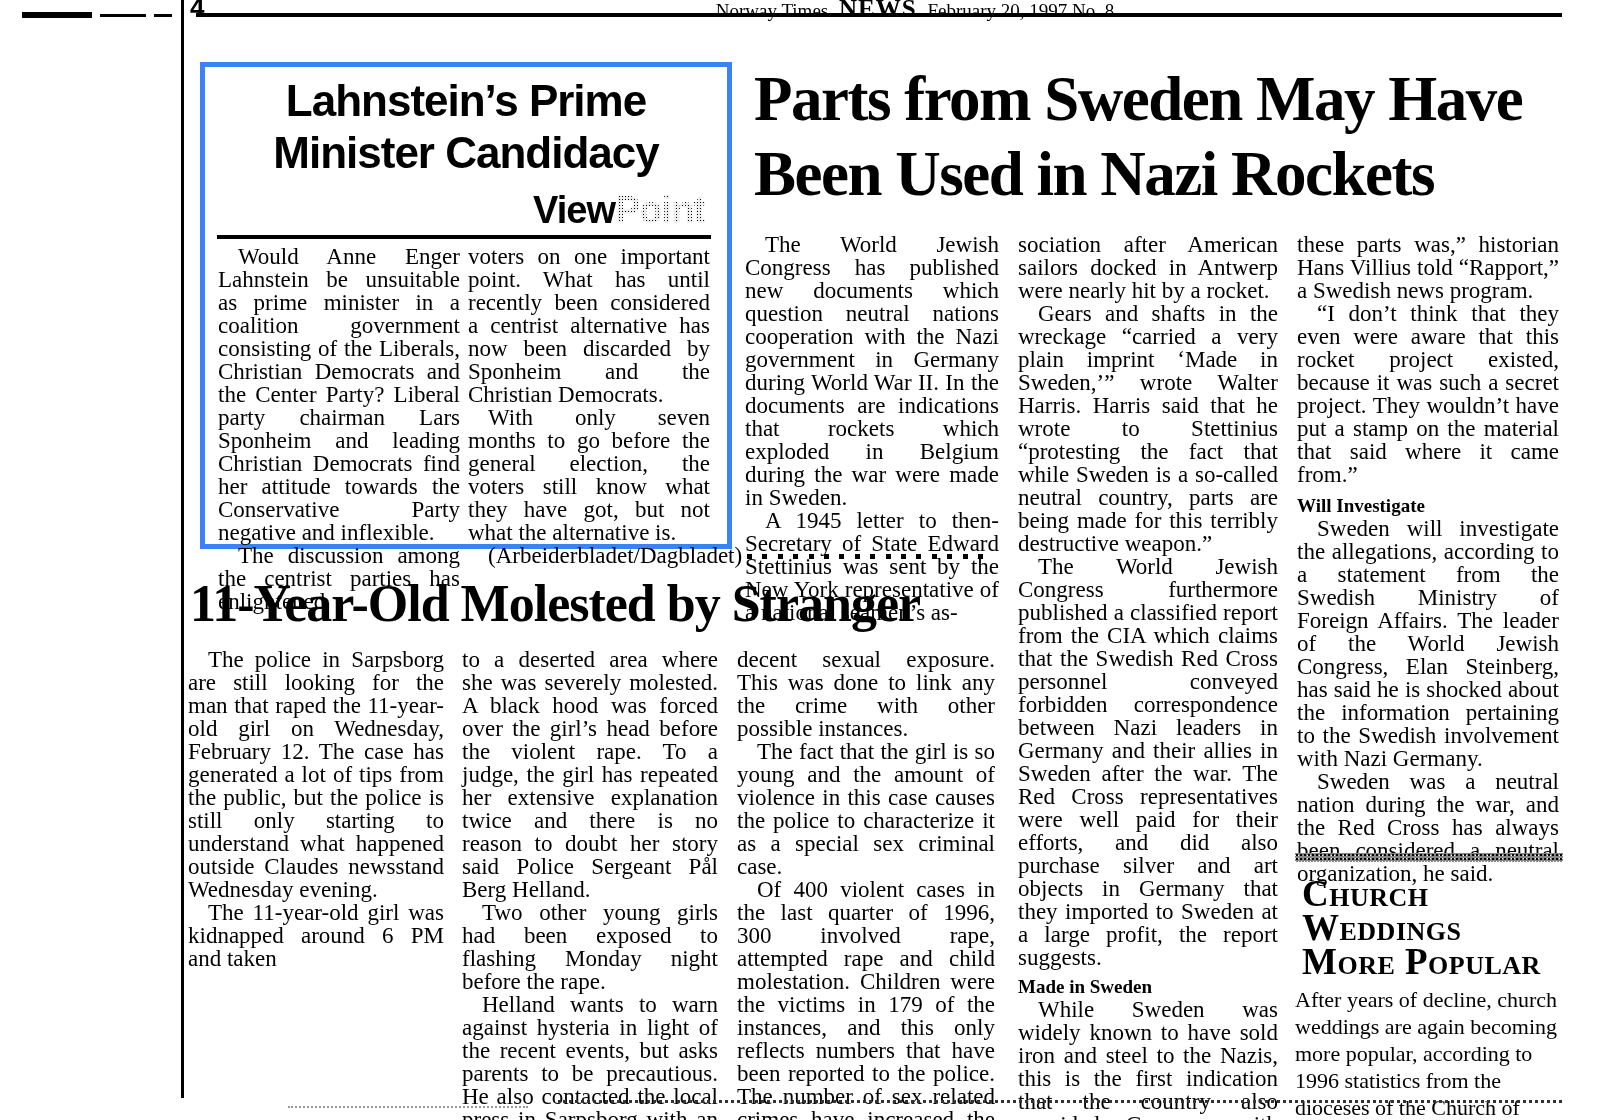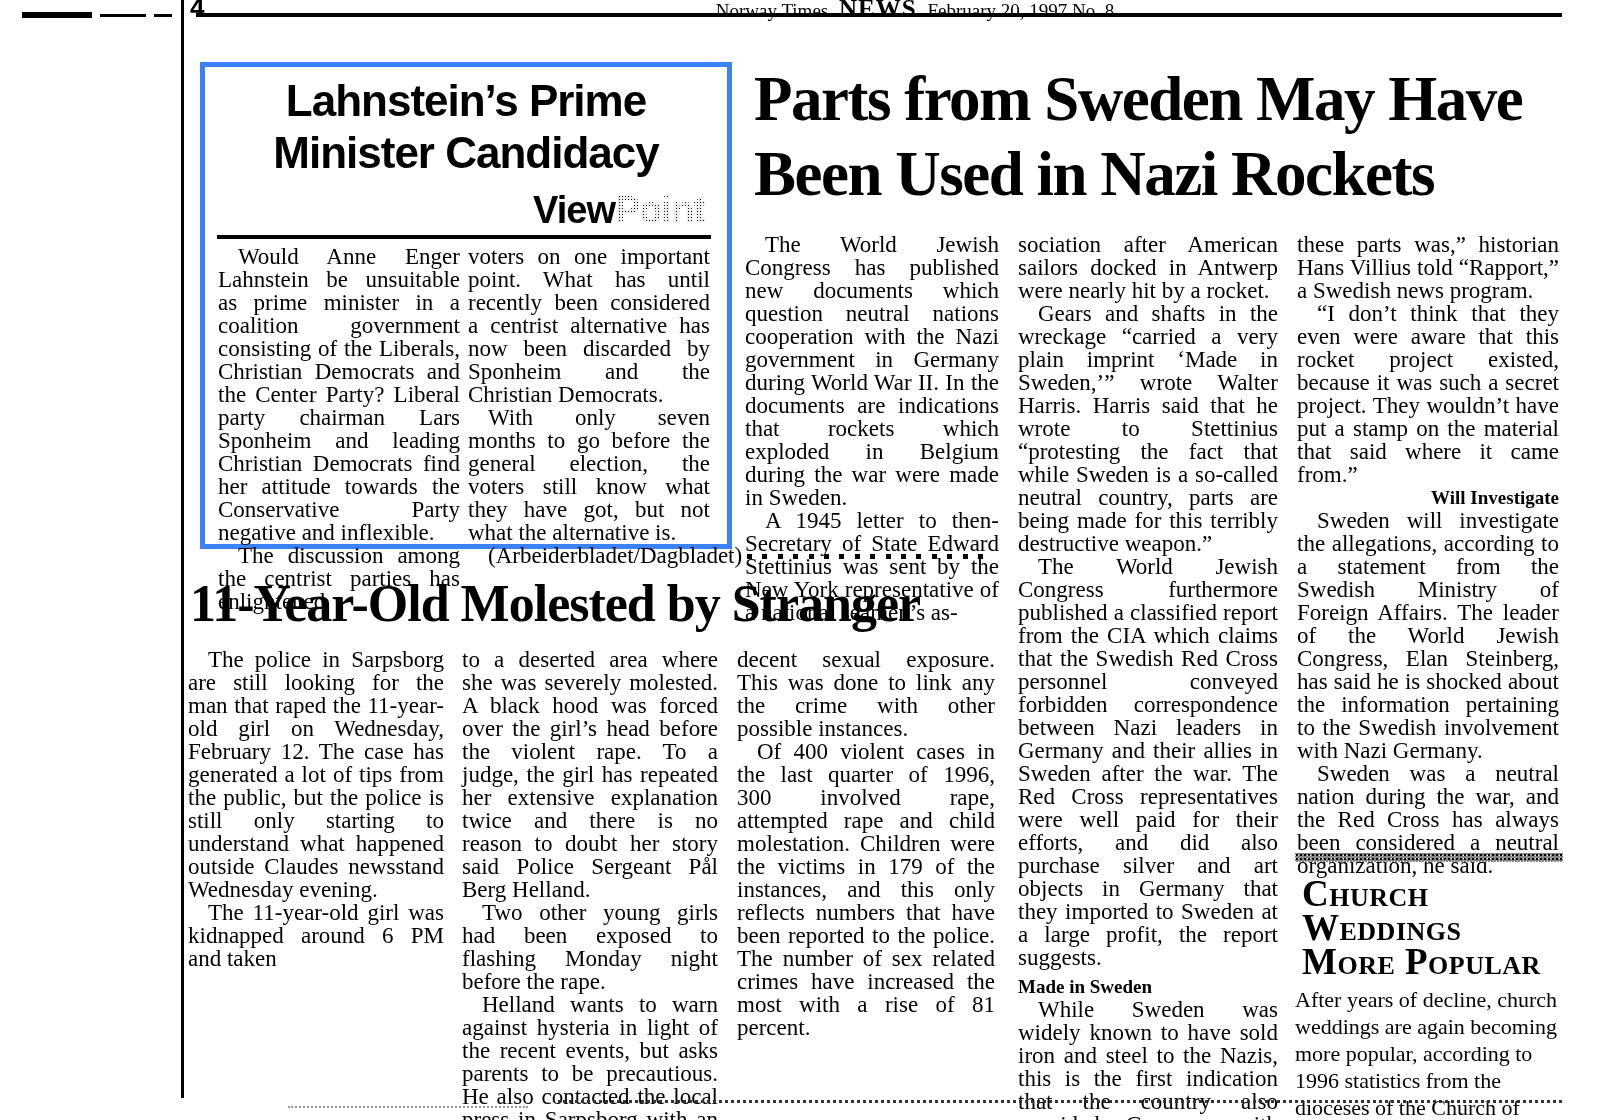--- a/index.html
+++ b/index.html
@@ -36,21 +36,21 @@
   .vp-col{position:absolute;top:178px;width:242px;}
   .vp-col1{left:13px;}
   .vp-col2{left:263px;}
 
   
   .body-text p{margin:0;text-indent:20px;text-align:justify;font-size:23px;line-height:23px;
                -webkit-hyphens:auto;hyphens:auto;}
   .body-text p.cont{text-indent:0;}
   h3.subhead{margin:0;font-size:19px;line-height:23px;font-weight:bold;}
   h3.sh-made{margin-top:6px;}
-  h3.sh-inv{margin-top:0;text-align:right;}
+  h3.sh-inv{margin-top:8px;}
 
   
   .rockets-headline{position:absolute;left:742px;top:50px;width:828px;margin:12px;
                     font-weight:bold;font-size:63px;line-height:75px;letter-spacing:-1.5px;}
   .col{position:absolute;}
   .r-col1{left:745px;top:233px;width:254px;}
   .r-col2{left:1018px;top:233px;width:260px;}
   .r-col3{left:1297px;top:233px;width:262px;}
   .dotted-sep{position:absolute;left:747px;top:554px;width:246px;height:5px;
               background:repeating-linear-gradient(90deg,#000 0 5px,transparent 5px 15.4px);}
@@ -138,20 +138,21 @@
     <p>The police in Sarpsborg are still looking for the man that raped the 11-year-old girl on Wednesday, February 12. The case has generated a lot of tips from the public, but the police is still only starting to understand what happened outside Claudes newsstand Wednesday evening.</p>
     <p>The 11-year-old girl was kidnapped around 6 PM and taken</p>
   </div>
   <div class="col m-col2 body-text">
     <p class="cont">to a deserted area where she was severely molested. A black hood was forced over the girl’s head before the violent rape. To a judge, the girl has repeated her extensive explanation twice and there is no reason to doubt her story said Police Sergeant Pål Berg Helland.</p>
     <p>Two other young girls had been exposed to flashing Monday night before the rape.</p>
     <p>Helland wants to warn against hysteria in light of the recent events, but asks parents to be precautious. He also contacted the local press in Sarpsborg with an appeal to people who have been subjected to any kind of in-</p>
   </div>
   <div class="col m-col3 body-text">
     <p class="cont">decent sexual exposure. This was done to link any the crime with other possible instances.</p>
+    <p>The fact that the girl is so young and the amount of violence in this case causes the police to characterize it as a special sex criminal case.</p>
     <p>Of 400 violent cases in the last quarter of 1996, 300 involved rape, attempted rape and child molestation. Children were the victims in 179 of the instances, and this only reflects numbers that have been reported to the police. The number of sex related crimes have increased the most with a rise of 81 percent.</p>
   </div>
 
   <div class="church-bar"></div>
   <section class="church">
     <h2 class="church-heading">Church Weddings More Popular</h2>
     <p class="church-body">After years of decline, church weddings are again becoming more popular, according to 1996 statistics from the dioceses of the Church of Norway.</p>
   </section>
 
   <div class="bottom-line1"></div>

